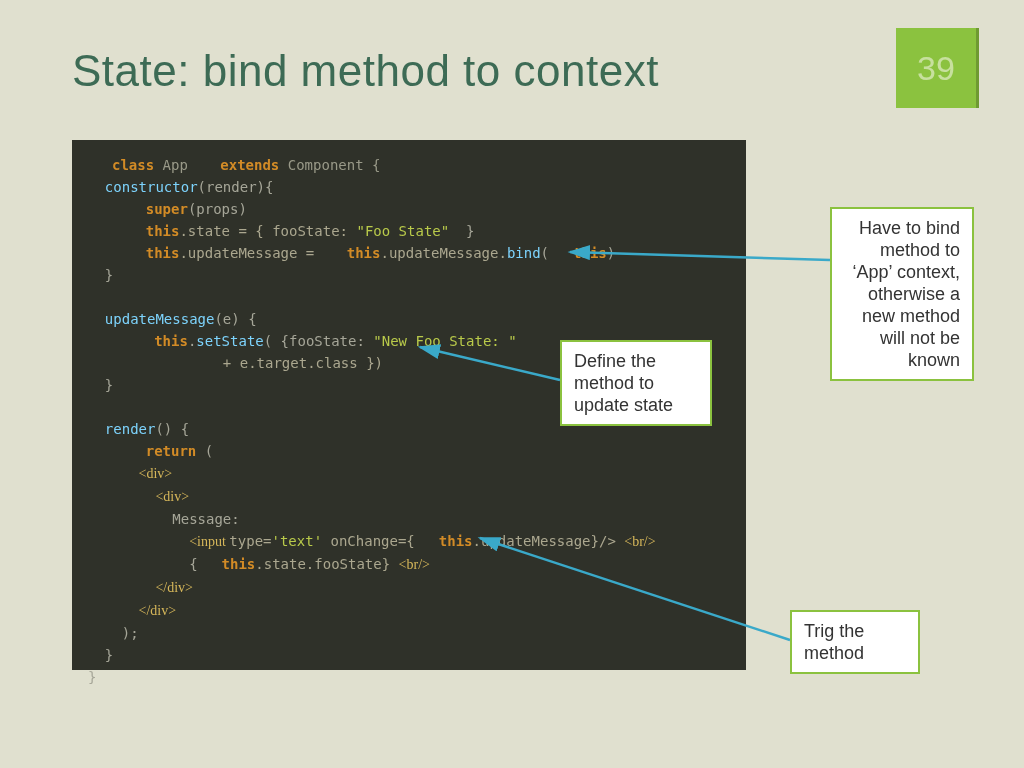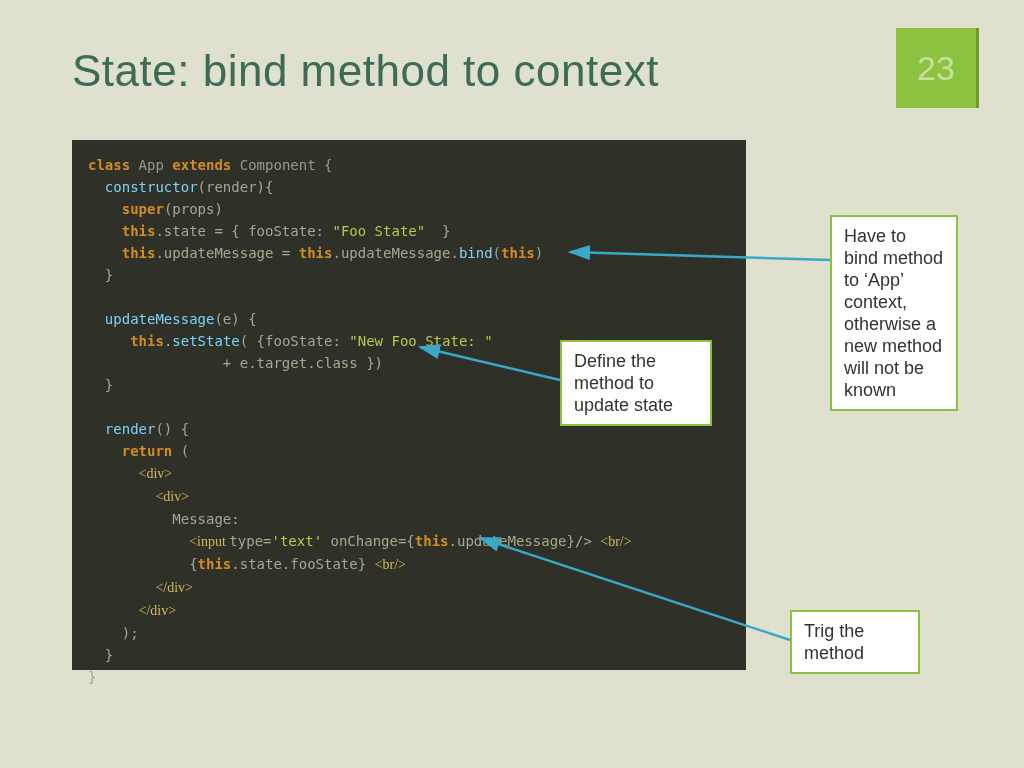--- a/index.html
+++ b/index.html
@@ -42,54 +42,54 @@
     width: 674px;
     height: 530px;
     background: #2f3129;
     padding: 14px 16px;
     font-family: "Consolas", "Menlo", monospace;
     font-size: 14px;
     line-height: 22px;
     color: #a6a698;
     white-space: pre;
   }
-  .kw   { color: #d28b26; font-weight: bold; }      
+  .kw   { color: #d28b26; font-weight: bold; margin-left: 24px; }      
   .name { color: #999988; }                          
   .meth { color: #7dd3fc; }                          
   .str  { color: #b9ca4a; }
   .prop { color: #aba78f; }                          
   .tag  { color: #d6b75a; font-family: Liberation Serif, serif; }                          
   .attr { color: #aba78f; }
 
   .callout {
     position: absolute;
     background: #ffffff;
     border: 2px solid #8bc23f;
     padding: 8px 12px;
     font-size: 18px;
     line-height: 22px;
     color: #333;
     font-weight: 300;
   }
-  .callout-1 { left: 830px; top: 215px; width: 128px; }
+  .callout-1 { left: 830px; top: 207px; width: 144px; text-align: right; }
   .callout-2 { left: 560px; top: 340px; width: 152px; }
   .callout-3 { left: 790px; top: 610px; width: 130px; }
 
   svg.arrows {
     position: absolute;
     left: 0; top: 0;
     width: 1024px; height: 768px;
     pointer-events: none;
   }
 </style>
 </head>
 <body>
 
 <div class="page-tab">
-  <span>23</span>
+  <span>39</span>
 </div>
 
 <h1 class="title">State: bind method to context</h1>
 
 <div class="code-block"><span class="kw">class </span><span class="name">App </span><span class="kw">extends </span><span class="name">Component {</span>
 <span>  </span><span class="meth">constructor</span><span>(render){</span>
 <span>    </span><span class="kw">super</span><span>(props)</span>
 <span>    </span><span class="kw">this</span><span class="prop">.state = { fooState: </span><span class="str">"Foo State"</span><span>  }</span>
 <span>    </span><span class="kw">this</span><span class="prop">.updateMessage = </span><span class="kw">this</span><span class="prop">.updateMessage.</span><span class="meth">bind</span><span>(</span><span class="kw">this</span><span>)</span>
 <span>  }</span>

